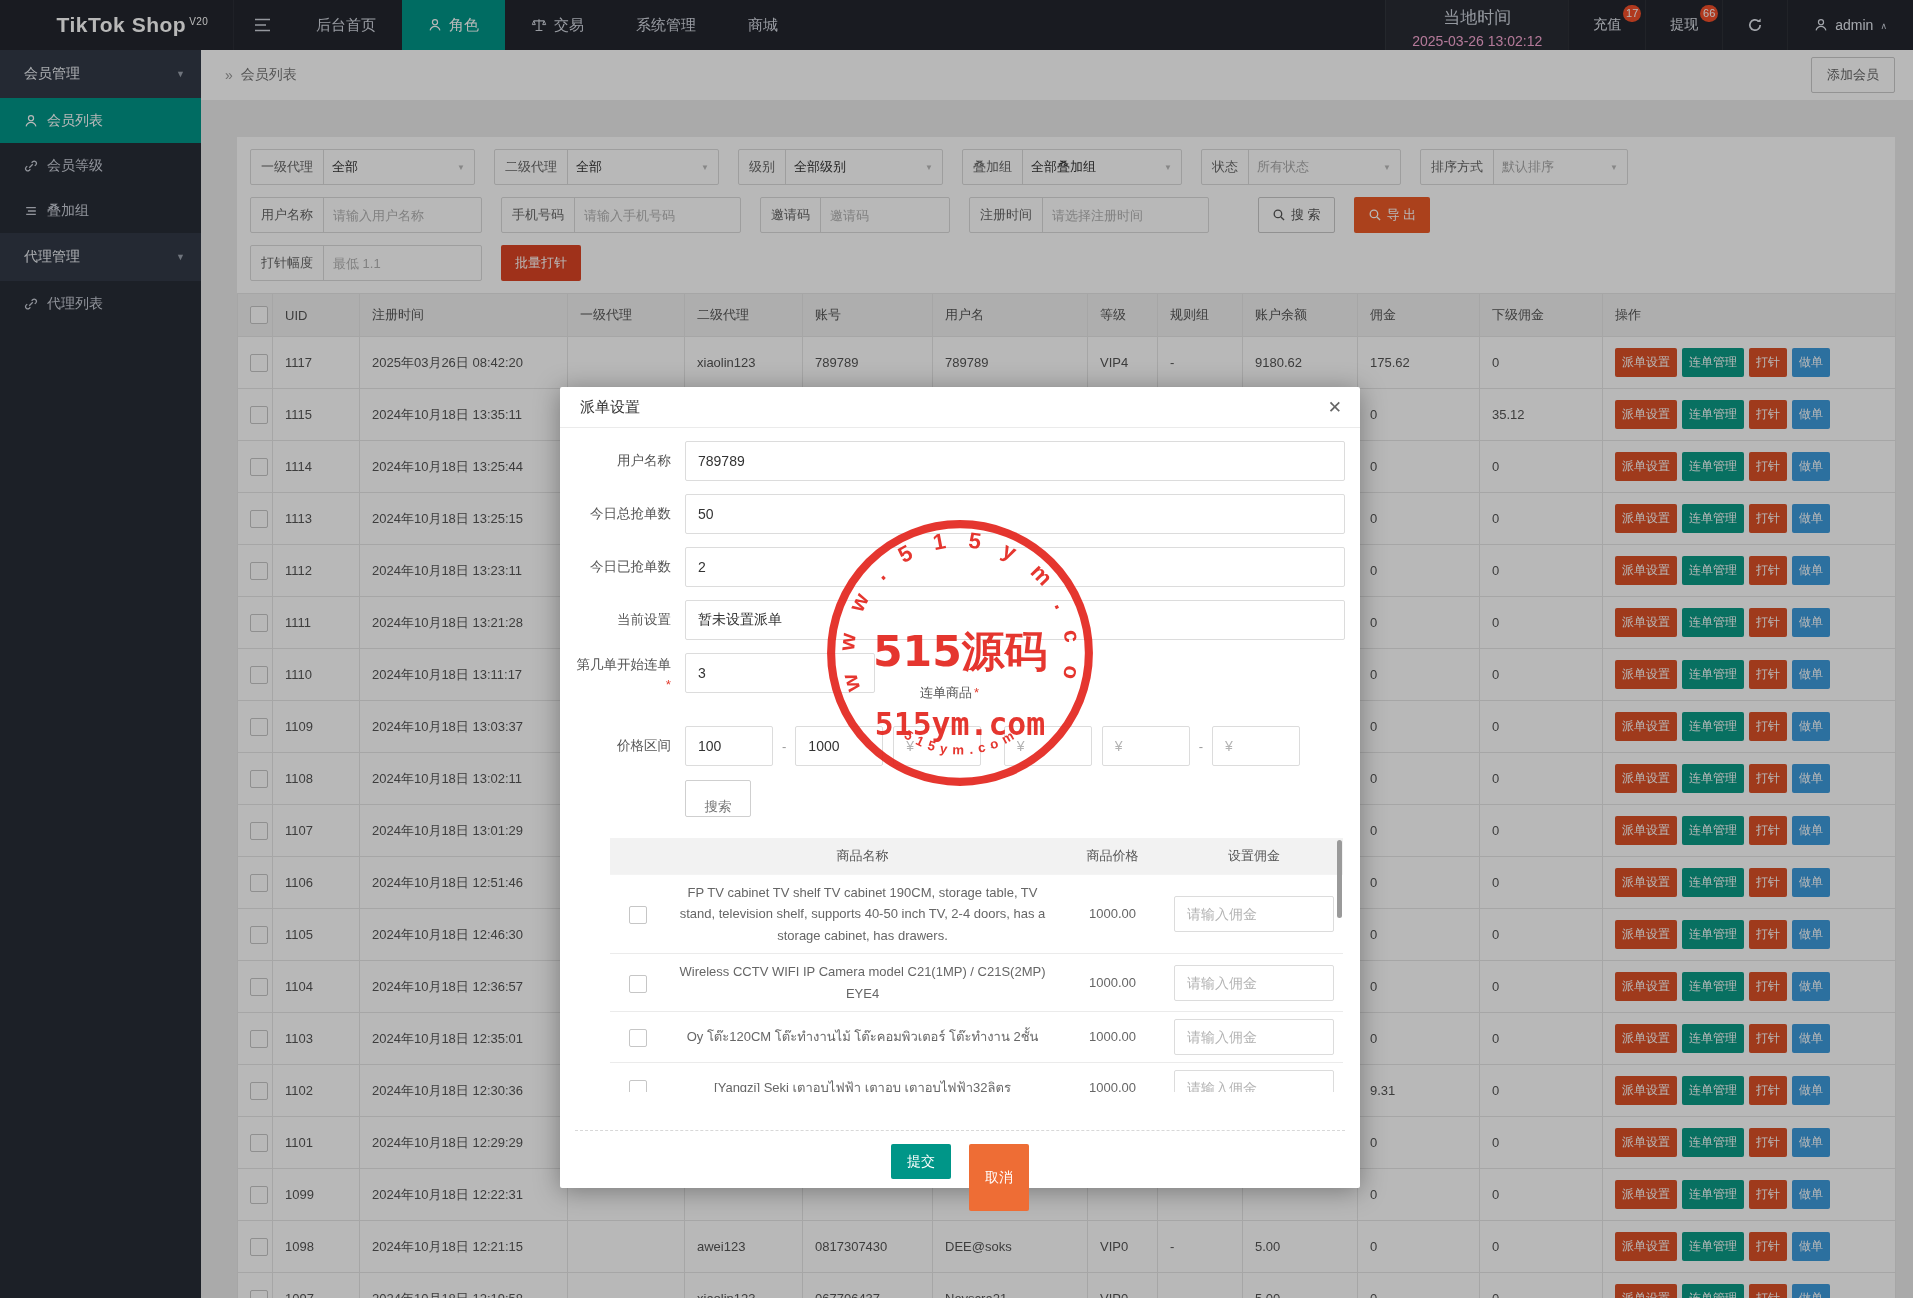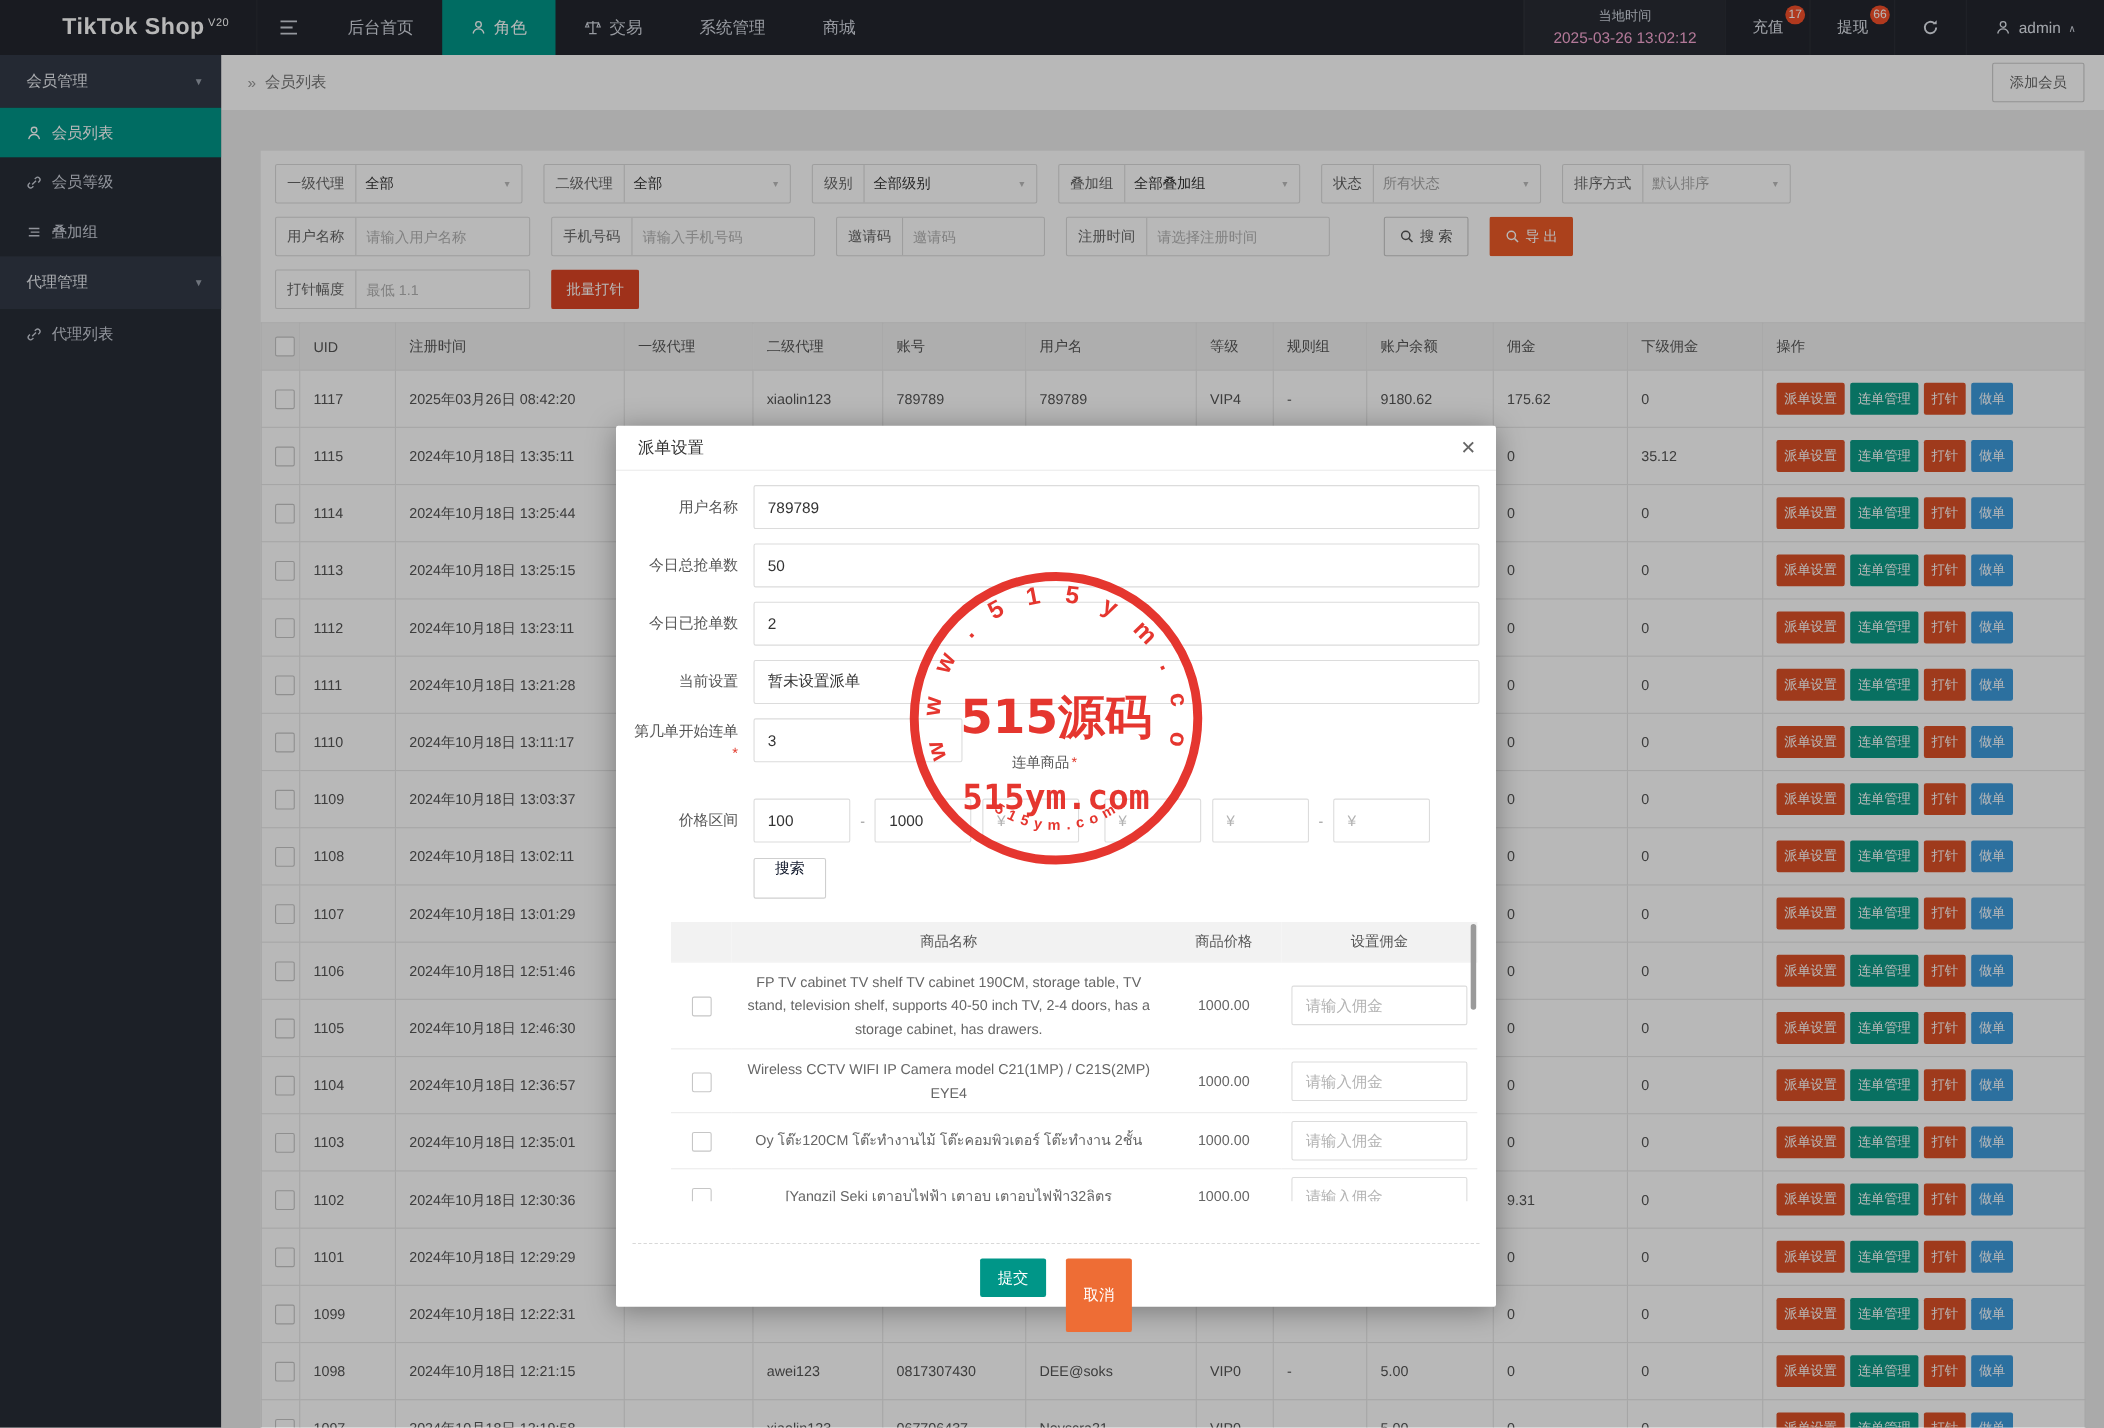--- a/index.html
+++ b/index.html
@@ -10,21 +10,21 @@
   
   .topbar{position:absolute;left:0;top:0;width:100%;height:50px;background:#23262e;display:flex;align-items:stretch;z-index:2;}
   .logo{width:201px;display:flex;align-items:center;justify-content:center;color:#fff;font-size:21px;font-weight:bold;letter-spacing:.5px;border-right:1px solid rgba(255,255,255,.04);margin-left:32px;}
   .logo sup{font-size:10px;font-weight:normal;margin-left:3px;transform:translateY(-4px);}
   .nav-burger{width:56px;display:flex;align-items:center;justify-content:center;color:#cfd3dc;cursor:pointer;}
   .nav-menu{display:flex;align-items:stretch;}
   .nav-item{display:flex;align-items:center;padding:0 26px;color:#d3d7e0;font-size:15px;cursor:pointer;gap:7px;}
   .nav-item.active{background:#009688;color:#fff;}
   .top-right{margin-left:auto;display:flex;align-items:stretch;color:#e2e6ee;}
   .top-time{padding:5px 26px 0 26px;text-align:center;line-height:1.55;background:rgba(255,255,255,.03);border-left:1px solid rgba(255,255,255,.05);}
-  .top-time .t1{font-size:12px;color:#cfd4de;}
+  .top-time .t1{font-size:17px;color:#cfd4de;}
   .top-time .t2{font-size:14px;color:#f9a8d4;}
   .top-act{position:relative;display:flex;align-items:center;padding:0 24px;font-size:14px;border-left:1px solid rgba(255,255,255,.05);cursor:pointer;}
   .badge{position:absolute;top:5px;right:4px;min-width:17px;height:17px;line-height:17px;border-radius:9px;background:#f4502a;color:#fff;font-size:11px;text-align:left;padding:0 3px;box-sizing:border-box;}
   .top-user{display:flex;align-items:center;gap:7px;padding:0 26px;font-size:14px;border-left:1px solid rgba(255,255,255,.05);cursor:pointer;}
   .chev-up{font-size:9px;color:#cfd4de;transform:translateY(1px);}
   
   .sidebar{position:absolute;left:0;top:50px;bottom:0;width:201px;background:#282d36;z-index:2;}
   .sb-group{height:48px;display:flex;align-items:center;padding:0 16px 0 24px;background:#333a47;color:#eceff4;font-size:14px;cursor:pointer;}
   .sb-group .gchev{margin-left:auto;font-size:9px;color:#9aa1ad;}
   .sb-item{height:45px;display:flex;align-items:center;padding:0 24px;color:#c9ced8;font-size:14px;gap:9px;cursor:pointer;}
@@ -74,21 +74,21 @@
   .m-input::placeholder{color:#b3b3b3;}
   .w-full{width:660px;}
   .m-chain{height:73px;position:relative;margin-bottom:0;}
   .m-chain .mlab{line-height:20px;padding-top:2px;}
   .req{color:#e23c2f;margin-left:2px;}
   .sub-label{position:absolute;left:345px;top:31px;color:#555;font-size:13px;}
   .price-row{align-items:center;margin-bottom:14px;}
   .p-in{width:88px;height:40px;}
   .dash{color:#999;margin:0 9px;}
   .pgap{width:10px;flex:none;}
-  .m-search{margin-left:110px;width:64px;height:35px;border:1px solid #cfcfcf;border-radius:2px;background:#fff;color:#0f172a;font-size:13.5px;display:flex;align-items:flex-start;justify-content:center;cursor:pointer;margin-bottom:21px;}
+  .m-search{margin-left:110px;width:64px;height:35px;border:1px solid #cfcfcf;border-radius:2px;background:#fff;color:#737373;font-size:13.5px;display:flex;align-items:flex-end;justify-content:center;cursor:pointer;margin-bottom:21px;}
   table.ptable{border-collapse:collapse;margin-left:35px;width:733px;table-layout:fixed;}
   table.ptable th{background:#f2f2f2;height:34px;font-weight:normal;color:#555;font-size:13px;text-align:center;}
   table.ptable td{border-bottom:1px solid #ebebeb;padding:7px 8px;font-size:13px;color:#666;text-align:center;line-height:1.65;}
   table.ptable tr:first-child td{border-top:1px solid #f4f4f4;}
   .pt-wrap{position:relative;height:254px;overflow:hidden;}
   .p-com{width:160px;height:36px;}
   .scroll-thumb{position:absolute;right:-12px;top:2px;width:5px;height:78px;background:#9a9a9a;border-radius:3px;cursor:grab;}
   .m-divider{border-top:1px dashed #d8d8d8;margin-top:38px;}
   .m-foot{display:flex;justify-content:center;gap:18px;padding-top:13px;}
   .btn-submit{background:#009688;color:#fff;height:35px;padding:0 16px;display:flex;align-items:center;border-radius:2px;font-size:14px;cursor:pointer;}

